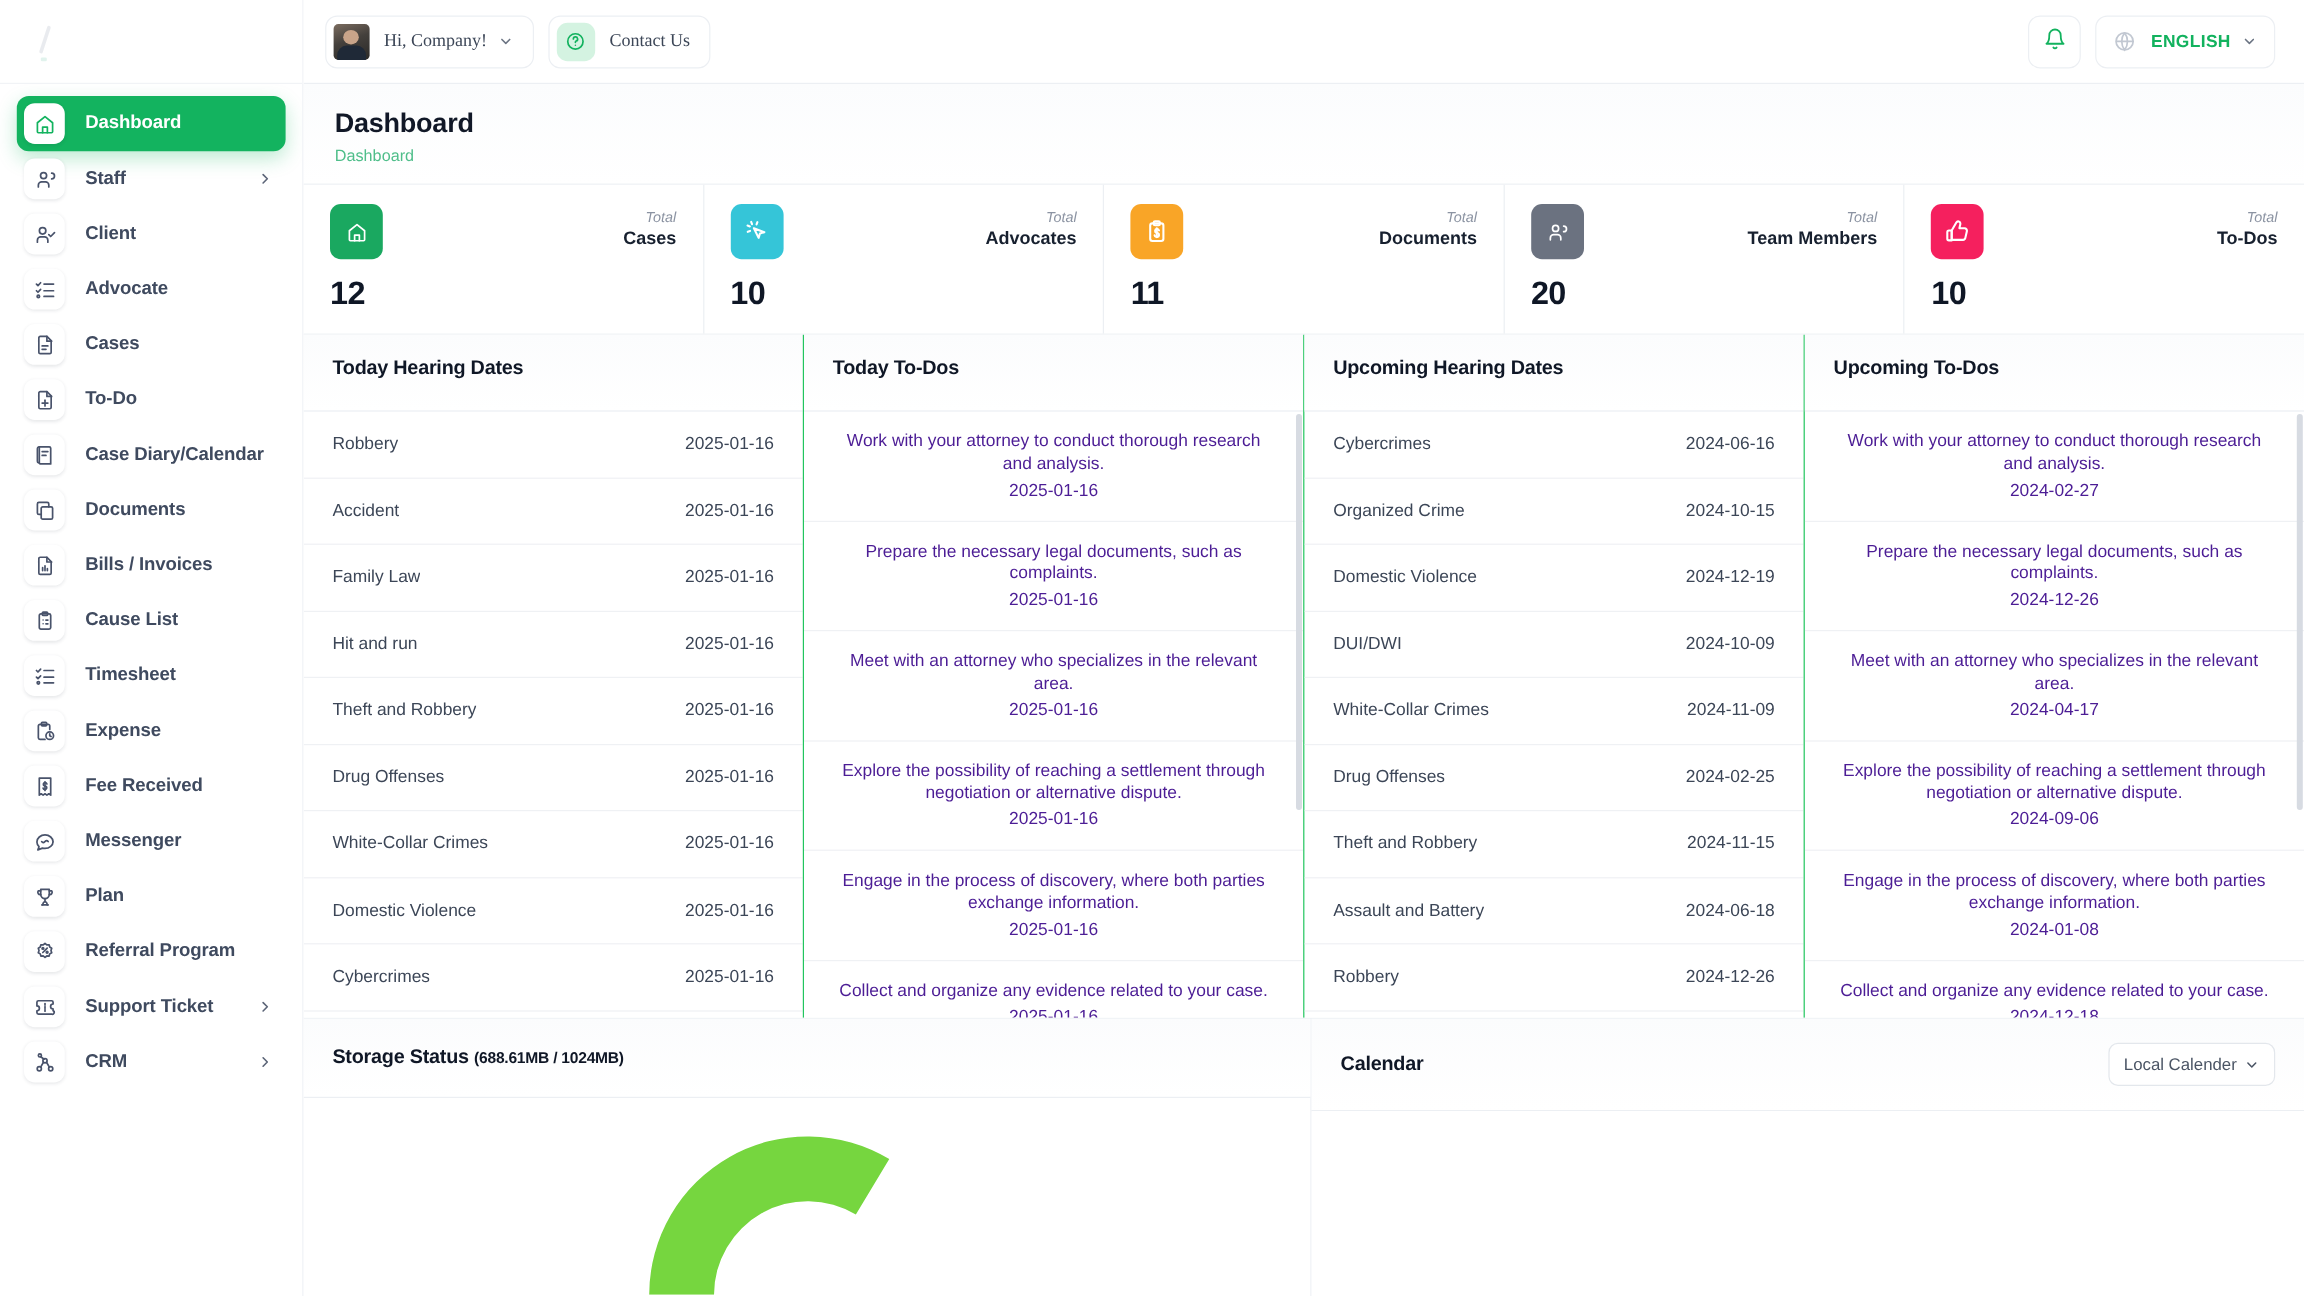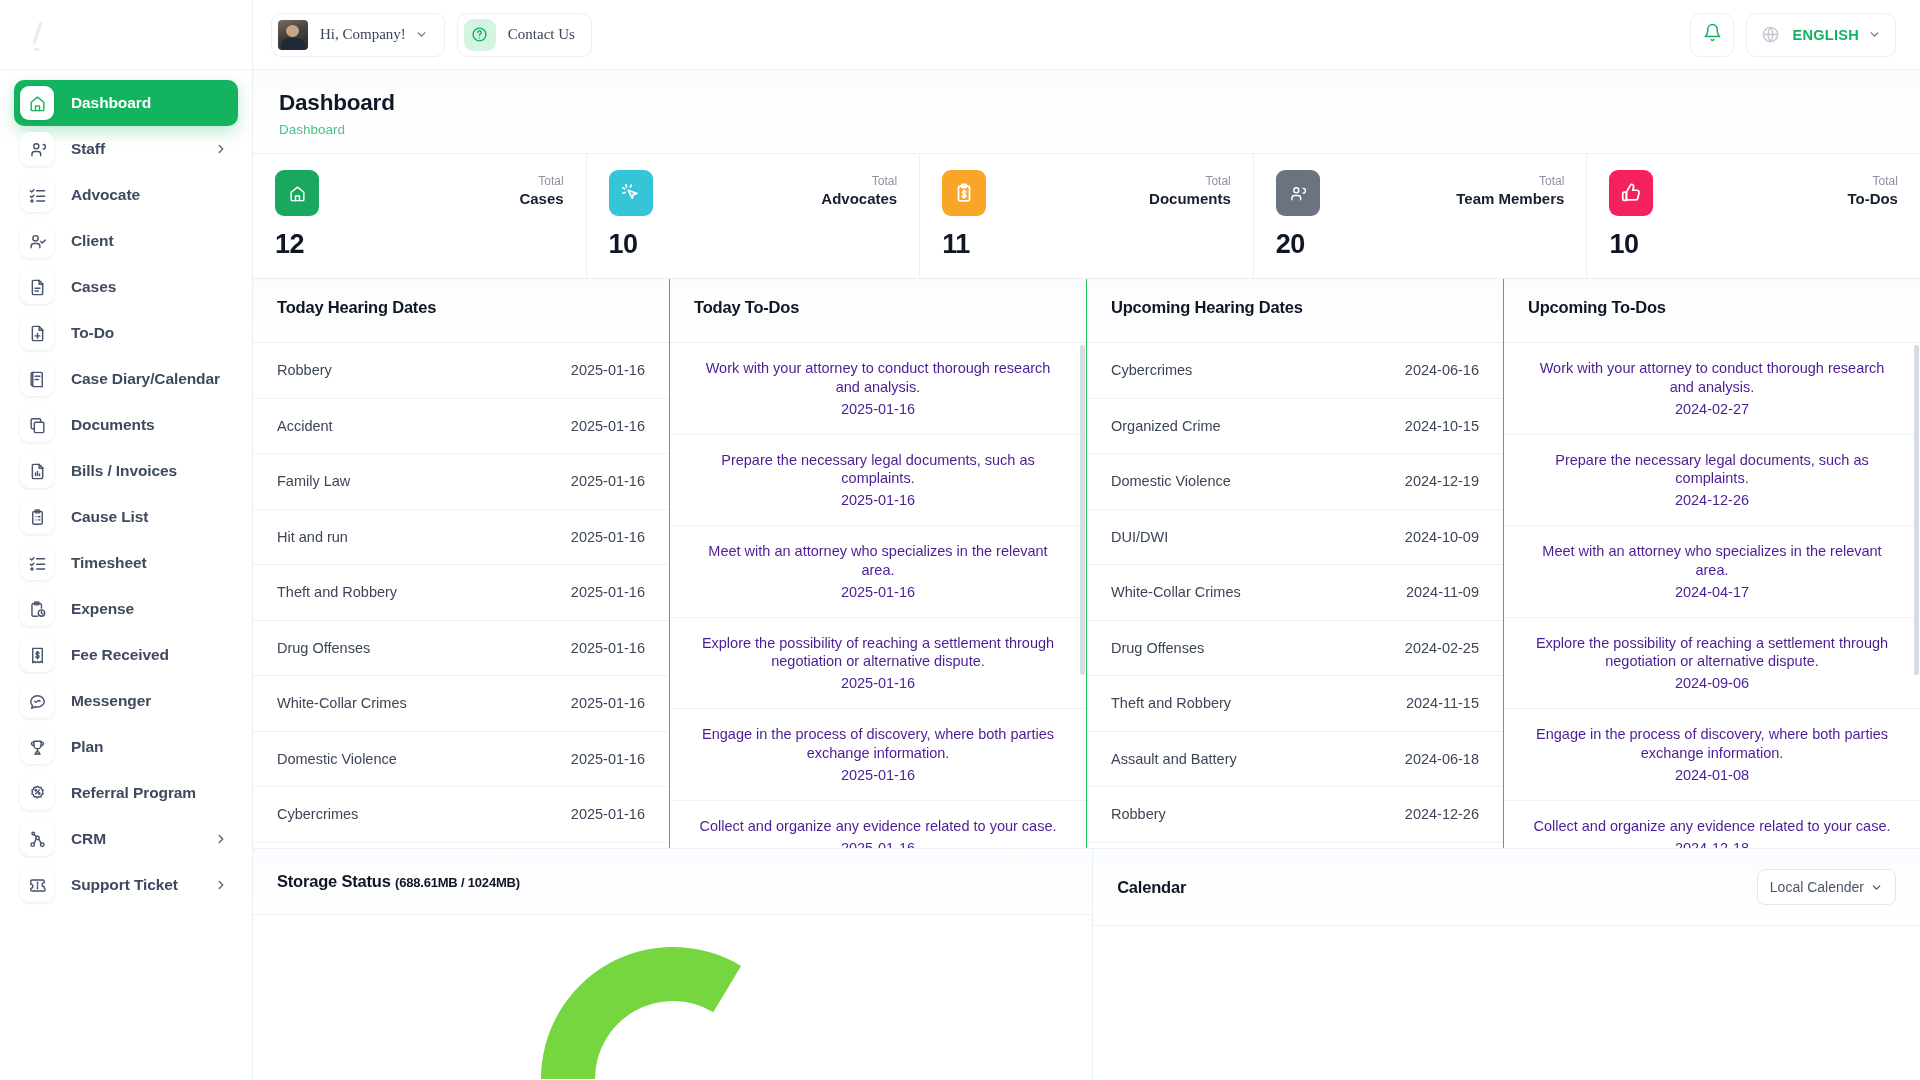--- a/index.html
+++ b/index.html
@@ -156,21 +156,21 @@
     flex: 1; padding: 16px 22px 18px 22px; position: relative;
     min-width: 0;
   }
   .stat + .stat { border-left: 1px solid #eceff3; }
   .stat-top { display: flex; align-items: flex-start; justify-content: space-between; }
   .stat-icon {
     width: 44px; height: 46px; border-radius: 9px;
     display: flex; align-items: center; justify-content: center; color: #fff;
   }
   .stat-meta { text-align: right; padding-top: 4px; }
-  .stat-total { font-size: 12px; color: #8b93a2; line-height: 1.3; }
+  .stat-total { font-size: 12px; color: #8b93a2; line-height: 1.3; font-style: italic; }
   .stat-name { font-size: 15px; font-weight: 700; color: #17202f; white-space: nowrap; }
   .stat-value { font-size: 27px; font-weight: 700; color: #0f1726; margin-top: 13px; letter-spacing:-0.5px;}
 
   
   .panels { display: flex; border-bottom: 1px solid #eceff3; height: 570px; }
   .panel {
     flex: 1; min-width: 0; display: flex; flex-direction: column;
     background: #fff; position: relative;
   }
   .panel + .panel { border-left: 1px solid #22c55e; }
@@ -259,43 +259,43 @@
           <span class="nav-label">Staff</span>
           <span class="nav-chevron">
             <svg width="14" height="14" viewBox="0 0 24 24" fill="none" stroke="currentColor" stroke-width="2.3" stroke-linecap="round" stroke-linejoin="round">
               <polyline points="9 18 15 12 9 6"></polyline>
             </svg>
           </span>
         </div>
         <div class="nav-item">
           <span class="nav-icon">
             <svg width="19" height="19" viewBox="0 0 24 24" fill="none" stroke="currentColor" stroke-width="1.8" stroke-linecap="round" stroke-linejoin="round">
+              <path d="M15 20v-2a3.5 3.5 0 0 0-3.5-3.5h-4A3.5 3.5 0 0 0 4 18v2"></path>
+              <circle cx="9.5" cy="8" r="3.4"></circle>
+              <polyline points="16 12 18 14 22 10"></polyline>
+            </svg>
+          </span>
+          <span class="nav-label">Client</span>
+        </div>
+        <div class="nav-item">
+          <span class="nav-icon">
+            <svg width="19" height="19" viewBox="0 0 24 24" fill="none" stroke="currentColor" stroke-width="1.8" stroke-linecap="round" stroke-linejoin="round">
               <polyline points="3 6 4.6 7.6 7.4 4.6"></polyline>
               <polyline points="3 13 4.6 14.6 7.4 11.6"></polyline>
               <line x1="11" y1="6" x2="21" y2="6"></line>
               <line x1="11" y1="13" x2="21" y2="13"></line>
               <line x1="11" y1="19" x2="21" y2="19"></line>
               <circle cx="5" cy="19" r="1.3"></circle>
             </svg>
           </span>
           <span class="nav-label">Advocate</span>
         </div>
         <div class="nav-item">
           <span class="nav-icon">
             <svg width="19" height="19" viewBox="0 0 24 24" fill="none" stroke="currentColor" stroke-width="1.8" stroke-linecap="round" stroke-linejoin="round">
-              <path d="M15 20v-2a3.5 3.5 0 0 0-3.5-3.5h-4A3.5 3.5 0 0 0 4 18v2"></path>
-              <circle cx="9.5" cy="8" r="3.4"></circle>
-              <polyline points="16 12 18 14 22 10"></polyline>
-            </svg>
-          </span>
-          <span class="nav-label">Client</span>
-        </div>
-        <div class="nav-item">
-          <span class="nav-icon">
-            <svg width="19" height="19" viewBox="0 0 24 24" fill="none" stroke="currentColor" stroke-width="1.8" stroke-linecap="round" stroke-linejoin="round">
               <path d="M14 3H7a1.5 1.5 0 0 0-1.5 1.5v15A1.5 1.5 0 0 0 7 21h10a1.5 1.5 0 0 0 1.5-1.5V7.5z"></path>
               <polyline points="14 3 14 8 19 8"></polyline>
               <line x1="9" y1="13" x2="15" y2="13"></line>
               <line x1="9" y1="16.5" x2="13" y2="16.5"></line>
             </svg>
           </span>
           <span class="nav-label">Cases</span>
         </div>
         <div class="nav-item">
           <span class="nav-icon">
@@ -412,50 +412,50 @@
         <div class="nav-item">
           <span class="nav-icon">
             <svg width="19" height="19" viewBox="0 0 24 24" fill="none" stroke="currentColor" stroke-width="1.8" stroke-linecap="round" stroke-linejoin="round">
               <path d="M12 2.8l1.9 1.55 2.45-.17.63 2.37 2.1 1.28-.78 2.33.78 2.33-2.1 1.28-.63 2.37-2.45-.17L12 17.5l-1.9-1.55-2.45.17-.63-2.37-2.1-1.28.78-2.33-.78-2.33 2.1-1.28.63-2.37 2.45.17z"></path>
               <line x1="9.7" y1="12.3" x2="14.3" y2="7.7"></line>
               <circle cx="9.8" cy="8" r="0.9"></circle>
               <circle cx="14.2" cy="12" r="0.9"></circle>
             </svg>
           </span>
           <span class="nav-label">Referral Program</span>
+        </div>
+        <div class="nav-item">
+          <span class="nav-icon">
+            <svg width="19" height="19" viewBox="0 0 24 24" fill="none" stroke="currentColor" stroke-width="1.8" stroke-linecap="round" stroke-linejoin="round">
+              <path d="M3.5 8.4V6.6A1.6 1.6 0 0 1 5.1 5h13.8a1.6 1.6 0 0 1 1.6 1.6v1.8a2.6 2.6 0 0 0 0 5.2v1.8A1.6 1.6 0 0 1 18.9 19H5.1a1.6 1.6 0 0 1-1.6-1.6v-1.8a2.6 2.6 0 0 0 0-5.2z"></path>
+              <line x1="12" y1="8" x2="12" y2="9.6"></line>
+              <line x1="12" y1="11.2" x2="12" y2="12.8"></line>
+              <line x1="12" y1="14.4" x2="12" y2="16"></line>
+            </svg>
+          </span>
+          <span class="nav-label">Support Ticket</span>
+          <span class="nav-chevron">
+            <svg width="14" height="14" viewBox="0 0 24 24" fill="none" stroke="currentColor" stroke-width="2.3" stroke-linecap="round" stroke-linejoin="round">
+              <polyline points="9 18 15 12 9 6"></polyline>
+            </svg>
+          </span>
         </div>
         <div class="nav-item">
           <span class="nav-icon">
             <svg width="19" height="19" viewBox="0 0 24 24" fill="none" stroke="currentColor" stroke-width="1.8" stroke-linecap="round" stroke-linejoin="round">
               <circle cx="6" cy="18.5" r="2.2"></circle>
               <circle cx="18" cy="18.5" r="2.2"></circle>
               <circle cx="12" cy="10" r="2.2"></circle>
               <circle cx="6.6" cy="4.5" r="1.6"></circle>
               <line x1="10.4" y1="11.6" x2="7.4" y2="16.8"></line>
               <line x1="13.6" y1="11.6" x2="16.6" y2="16.8"></line>
               <line x1="7.5" y1="5.9" x2="11.1" y2="8.4"></line>
             </svg>
           </span>
           <span class="nav-label">CRM</span>
-          <span class="nav-chevron">
-            <svg width="14" height="14" viewBox="0 0 24 24" fill="none" stroke="currentColor" stroke-width="2.3" stroke-linecap="round" stroke-linejoin="round">
-              <polyline points="9 18 15 12 9 6"></polyline>
-            </svg>
-          </span>
-        </div>
-        <div class="nav-item">
-          <span class="nav-icon">
-            <svg width="19" height="19" viewBox="0 0 24 24" fill="none" stroke="currentColor" stroke-width="1.8" stroke-linecap="round" stroke-linejoin="round">
-              <path d="M3.5 8.4V6.6A1.6 1.6 0 0 1 5.1 5h13.8a1.6 1.6 0 0 1 1.6 1.6v1.8a2.6 2.6 0 0 0 0 5.2v1.8A1.6 1.6 0 0 1 18.9 19H5.1a1.6 1.6 0 0 1-1.6-1.6v-1.8a2.6 2.6 0 0 0 0-5.2z"></path>
-              <line x1="12" y1="8" x2="12" y2="9.6"></line>
-              <line x1="12" y1="11.2" x2="12" y2="12.8"></line>
-              <line x1="12" y1="14.4" x2="12" y2="16"></line>
-            </svg>
-          </span>
-          <span class="nav-label">Support Ticket</span>
           <span class="nav-chevron">
             <svg width="14" height="14" viewBox="0 0 24 24" fill="none" stroke="currentColor" stroke-width="2.3" stroke-linecap="round" stroke-linejoin="round">
               <polyline points="9 18 15 12 9 6"></polyline>
             </svg>
           </span>
         </div>
       </nav>
   </aside>
 
   <div class="main">

